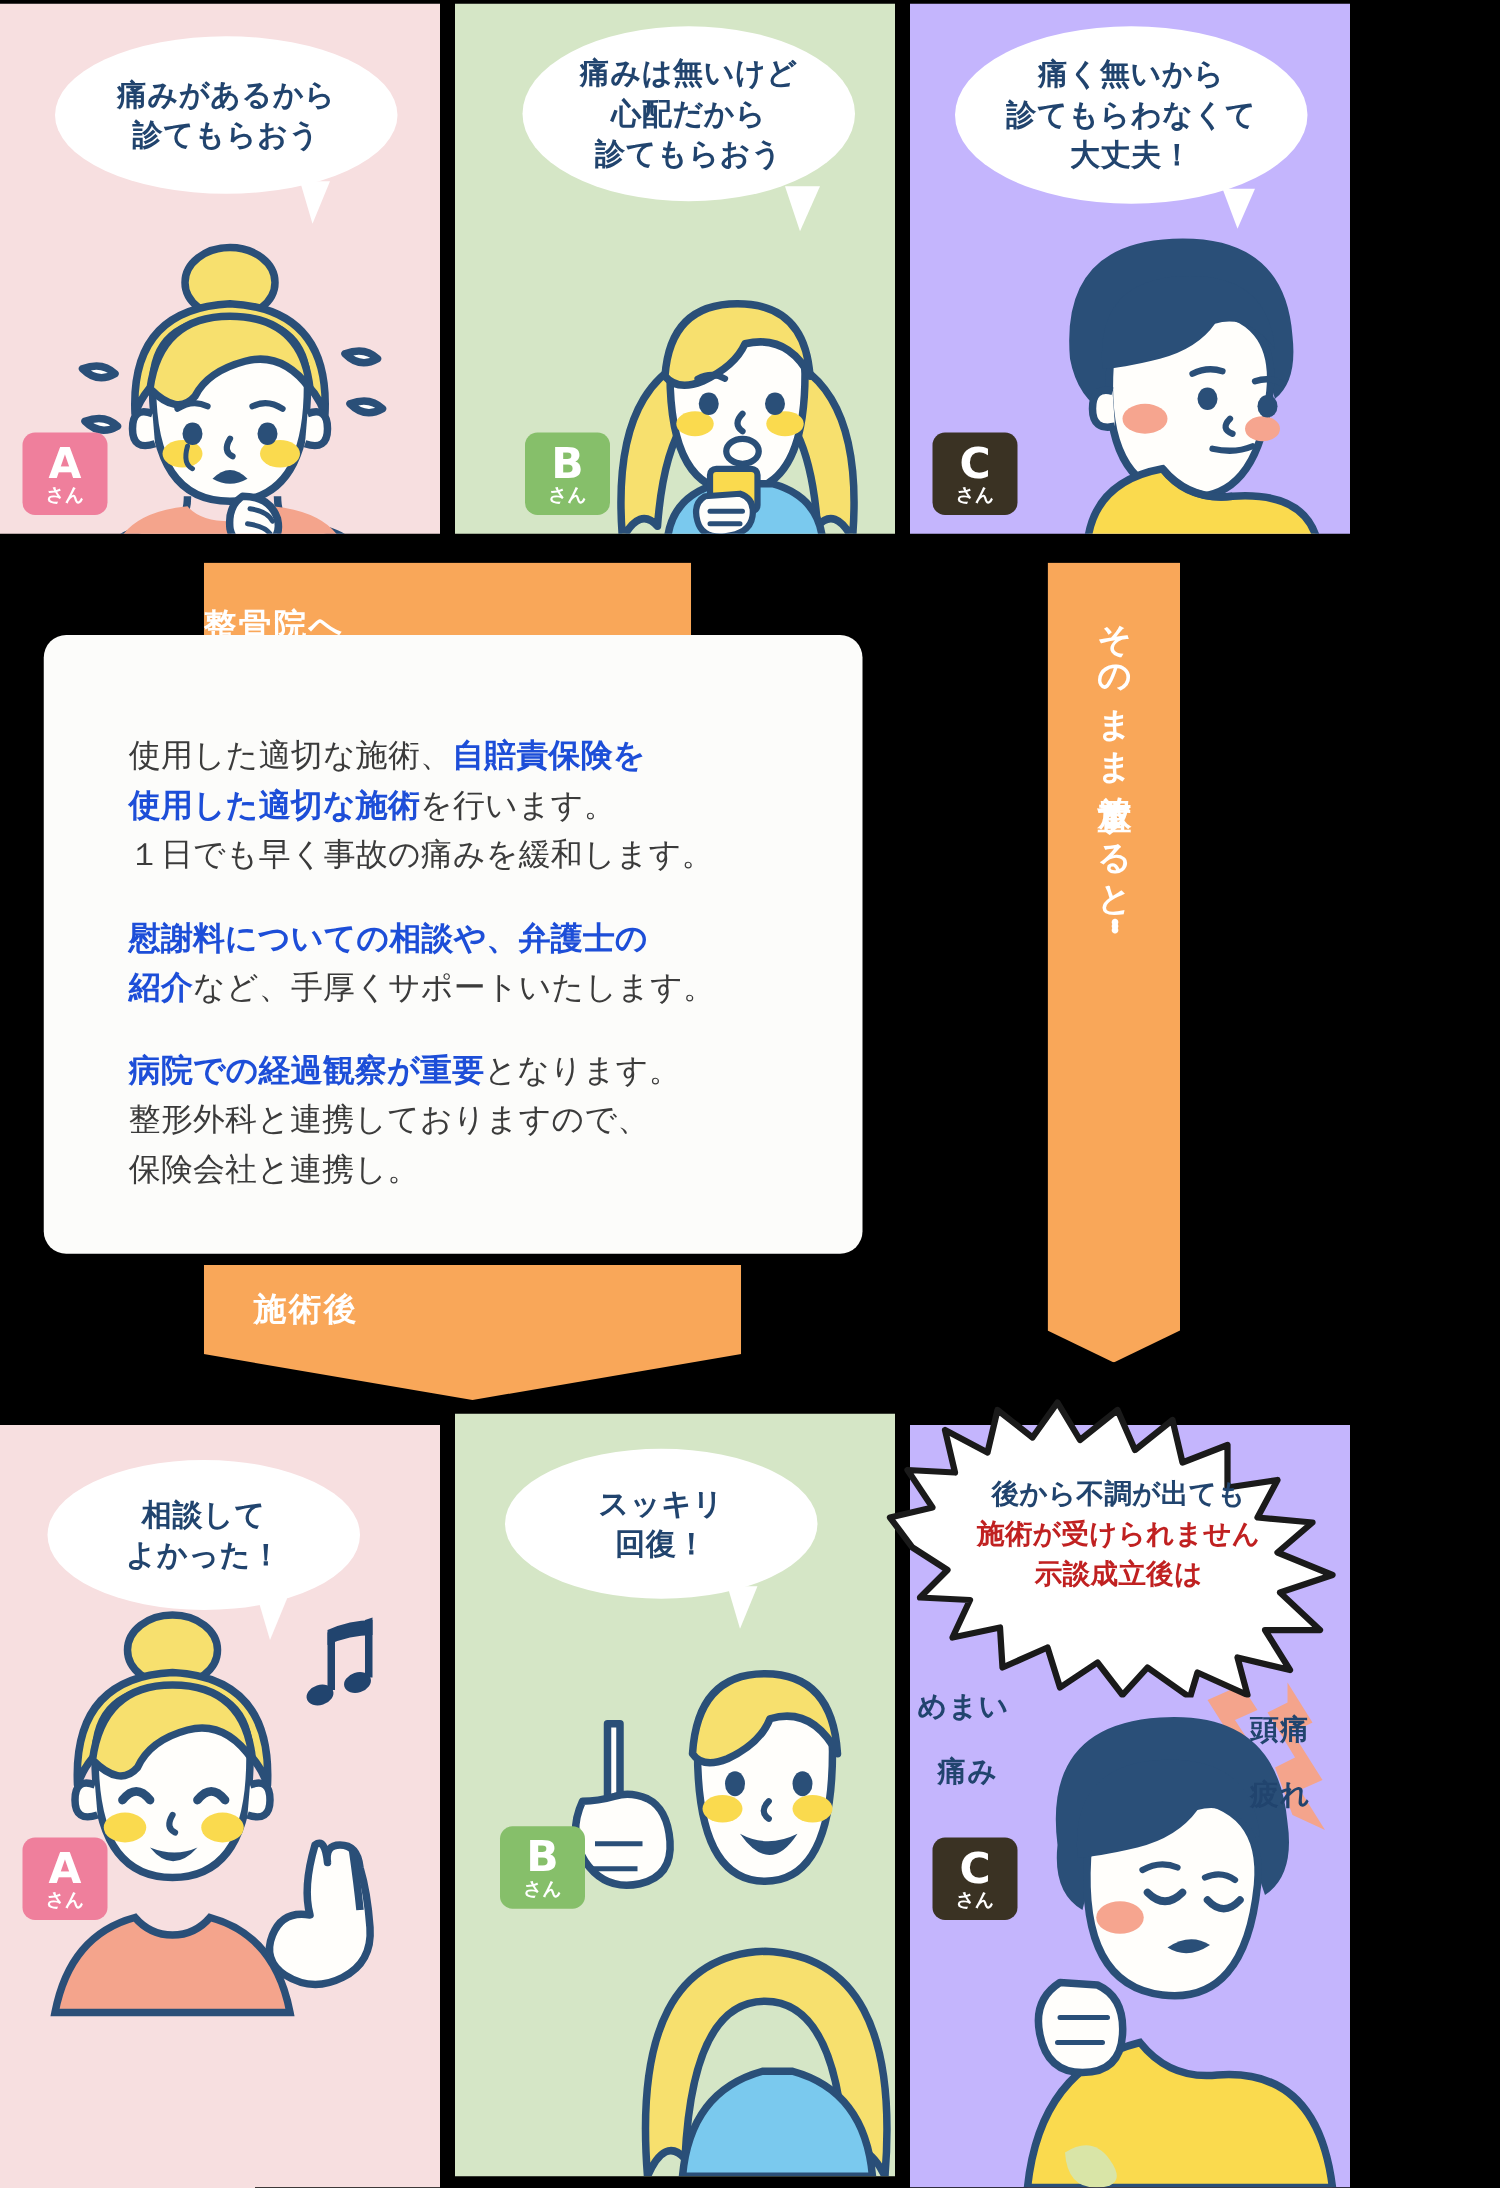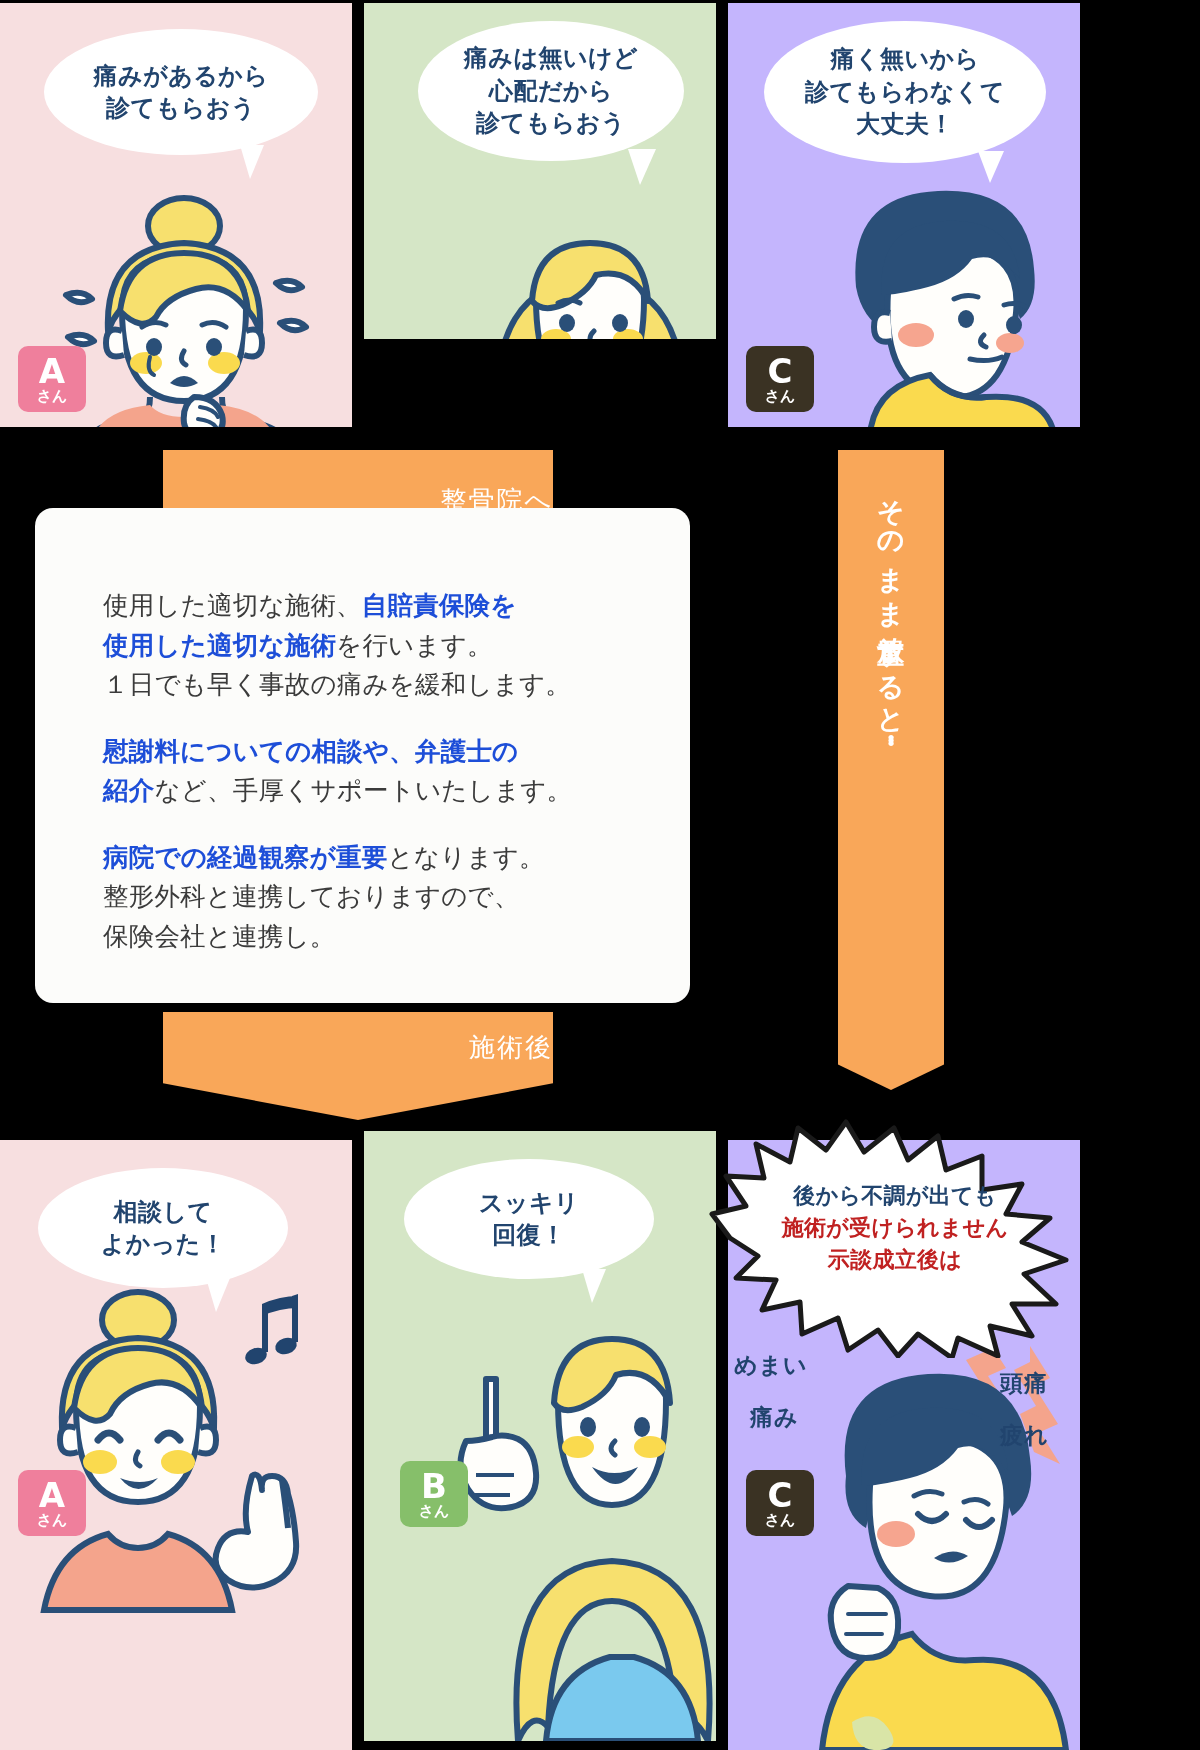--- a/index.html
+++ b/index.html
@@ -10,21 +10,21 @@
   .stage{position:absolute;left:0;top:0;width:1200px;height:1750px;background:#000;}
 
   
   .panel{position:absolute;overflow:hidden;}
   .p-a{background:#f7dfe0;}
   .p-b{background:#d5e6c6;}
   .p-c{background:#c4b5fd;}
 
   
   #panel-a-top{left:0;top:3px;width:352px;height:424px;}
-  #panel-b-top{left:364px;top:3px;width:352px;height:336px;}
+  #panel-b-top{left:364px;top:3px;width:352px;height:424px;}
   #panel-c-top{left:728px;top:3px;width:352px;height:424px;}
   
   #panel-a-bot{left:0;top:1140px;width:352px;height:610px;}
   #panel-b-bot{left:364px;top:1131px;width:352px;height:610px;}
   #panel-c-bot{left:728px;top:1140px;width:352px;height:610px;}
 
   
   .bubble{
     position:absolute;background:#fff;border-radius:50%/50%;
     display:flex;align-items:center;justify-content:center;
@@ -44,22 +44,22 @@
   .badge .letter{font-size:34px;font-weight:700;margin-bottom:1px;}
   .badge .suffix{font-size:15px;font-weight:600;}
   .badge-pink{background:#ef7f9c;}
   .badge-green{background:#86bf6a;}
   .badge-dark{background:#3a3223;}
   .arrow-shape{
     position:absolute;background:#f9a759;
     clip-path:polygon(0 0,100% 0,100% 66%,50% 100%,0 66%);
   }
   .arrow-label{
-    position:absolute;width:100%;text-align:right;color:#fff;
-    font-weight:400;font-size:26px;letter-spacing:2px;
+    position:absolute;width:100%;text-align:left;color:#fff;
+    font-weight:700;font-size:26px;letter-spacing:2px;
   }
   .arrow-vert{
     position:absolute;background:#f9a759;
     clip-path:polygon(0 0,100% 0,100% 96%,50% 100%,0 96%);
   }
   .vert-label{
     position:absolute;color:#fff;font-weight:700;font-size:27px;
     letter-spacing:3px;writing-mode:vertical-rl;text-orientation:upright;
     line-height:1.1;
   }
@@ -269,21 +269,21 @@
         <span class="hl">紹介</span><span>など、手厚くサポートいたします。</span>
       </div>
       <div class="para">
         <span class="hl">病院での経過観察が重要</span><span>となります。</span><br>
         <span>整形外科と連携しておりますので、</span><br>
         <span>保険会社と連携し。</span>
       </div>
     </div>
   </div>
 
-  <div class="arrow-shape" style="left:163px;top:1012px;width:390px;height:108px;">
+  <div class="arrow-shape" style="left:163px;top:1012px;width:390px;height:108px;padding-left:40px;">
     <div class="arrow-label" style="top:18px;">施術後</div>
   </div>
 
   <div class="panel p-a" id="panel-a-bot">
     <svg class="art" style="left:20px;top:140px;" width="330" height="470" viewBox="0 0 330 470">
 
       <g fill="#21446e">
         <path d="M242 26 l6 -2 0 48 -6 0z"></path>
           <ellipse cx="236" cy="76" rx="11" ry="8" transform="rotate(-18 236 76)"></ellipse>
         <path d="M272 16 l6 -2 0 48 -6 0z"></path>

